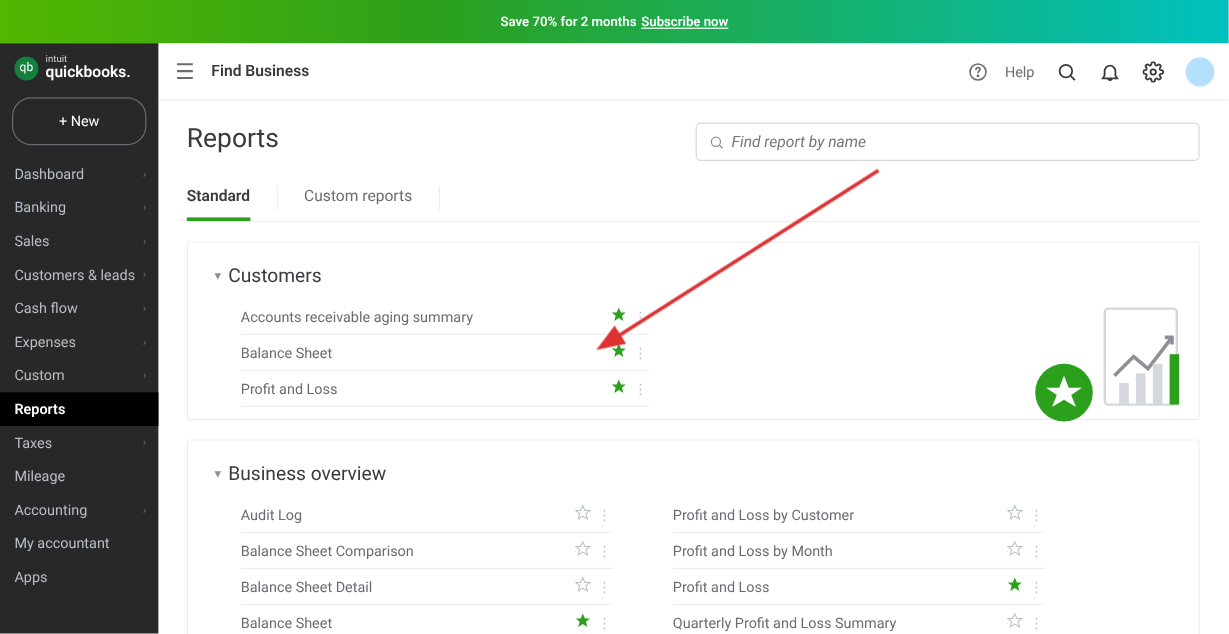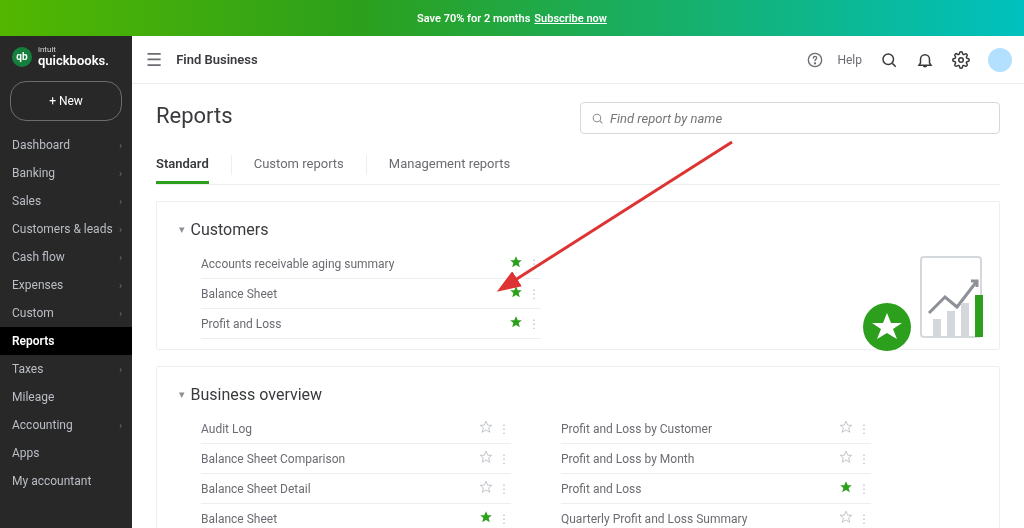--- a/index.html
+++ b/index.html
@@ -6,21 +6,21 @@
     body { width: 1024px; height: 528px; overflow: hidden; position: relative; background: #fff; }
 
     .promo-bar { height: 36px; background: linear-gradient(90deg, #53b700 0%, #2ca01c 35%, #00c1bf 100%); color: #fff; font-size: 11px; font-weight: 600; display: flex; align-items: center; justify-content: center; }
     .promo-bar a { color: #fff; text-decoration: underline; margin-left: 4px; cursor: pointer; }
 
     .app-shell { display: flex; height: calc(100% - 24px); }
 
     
     .sidebar { width: 132px; background: #282828; color: #d4d7dc; display: flex; flex-direction: column; flex: 0 0 132px; }
     .brand { padding: 10px 10px 6px 12px; display: flex; align-items: center; gap: 6px; }
-    .brand-bubble { width: 20px; height: 20px; border-radius: 50%; background: #15803d; display: flex; align-items: center; justify-content: center; color: #fff; font-weight: 700; font-size: 10px; }
+    .brand-bubble { width: 20px; height: 20px; border-radius: 50%; background: #15803d; display: flex; align-items: center; justify-content: center; color: #fff; font-weight: 400; font-size: 10px; }
     .brand-text { line-height: 1; }
     .brand-text .intuit { font-size: 8px; color: #d4d7dc; }
     .brand-text .qb { font-size: 13px; font-weight: 600; color: #fff; }
     .new-btn { margin: 8px 10px 10px; border: 1px solid #6b6c72; border-radius: 16px; height: 40px; display: flex; align-items: center; justify-content: center; font-size: 12px; font-weight: 400; cursor: pointer; color: #fff; }
     .nav { list-style: none; }
     .nav-item { display: flex; align-items: center; justify-content: space-between; padding: 7px 10px 7px 12px; font-size: 12px; cursor: pointer; color: #babec5; }
     .nav-item.active { background: #000; color: #fff; font-weight: 600; }
     .chev { font-size: 10px; color: #6b6c72; }
 
     
@@ -124,24 +124,24 @@
           <span class="chev">›</span>
         </li>
         <li class="nav-item">
           <span>Mileage</span>
         </li>
         <li class="nav-item">
           <span>Accounting</span>
           <span class="chev">›</span>
         </li>
         <li class="nav-item">
+          <span>My accountant</span>
+        </li>
+        <li class="nav-item">
           <span>Apps</span>
-        </li>
-        <li class="nav-item">
-          <span>My accountant</span>
         </li>
       </ul>
   </aside>
 
   <div class="main">
     <div class="topbar">
       <span class="hamburger">☰</span>
       <span class="business-name">Find Business</span>
       <div class="topbar-right">
         <span class="help-link">
@@ -186,21 +186,20 @@
             </svg>
           <input placeholder="Find report by name" style="">
         </div>
       </div>
 
       <div class="tabs" id="tabs">
           <div class="tab active">Standard</div>
           <div class="tab-sep"></div>
           <div class="tab">Custom reports</div>
           <div class="tab-sep"></div>
-          <div class="tab">Management reports</div>
         </div>
 
       <div class="panel">
         <div class="panel-title">
           <span class="caret">▾</span>
           <span>Customers</span>
         </div>
         <div class="report-list single" id="fav-list">
             <div class="report-row">
               <span class="name">Accounts receivable aging summary</span>

